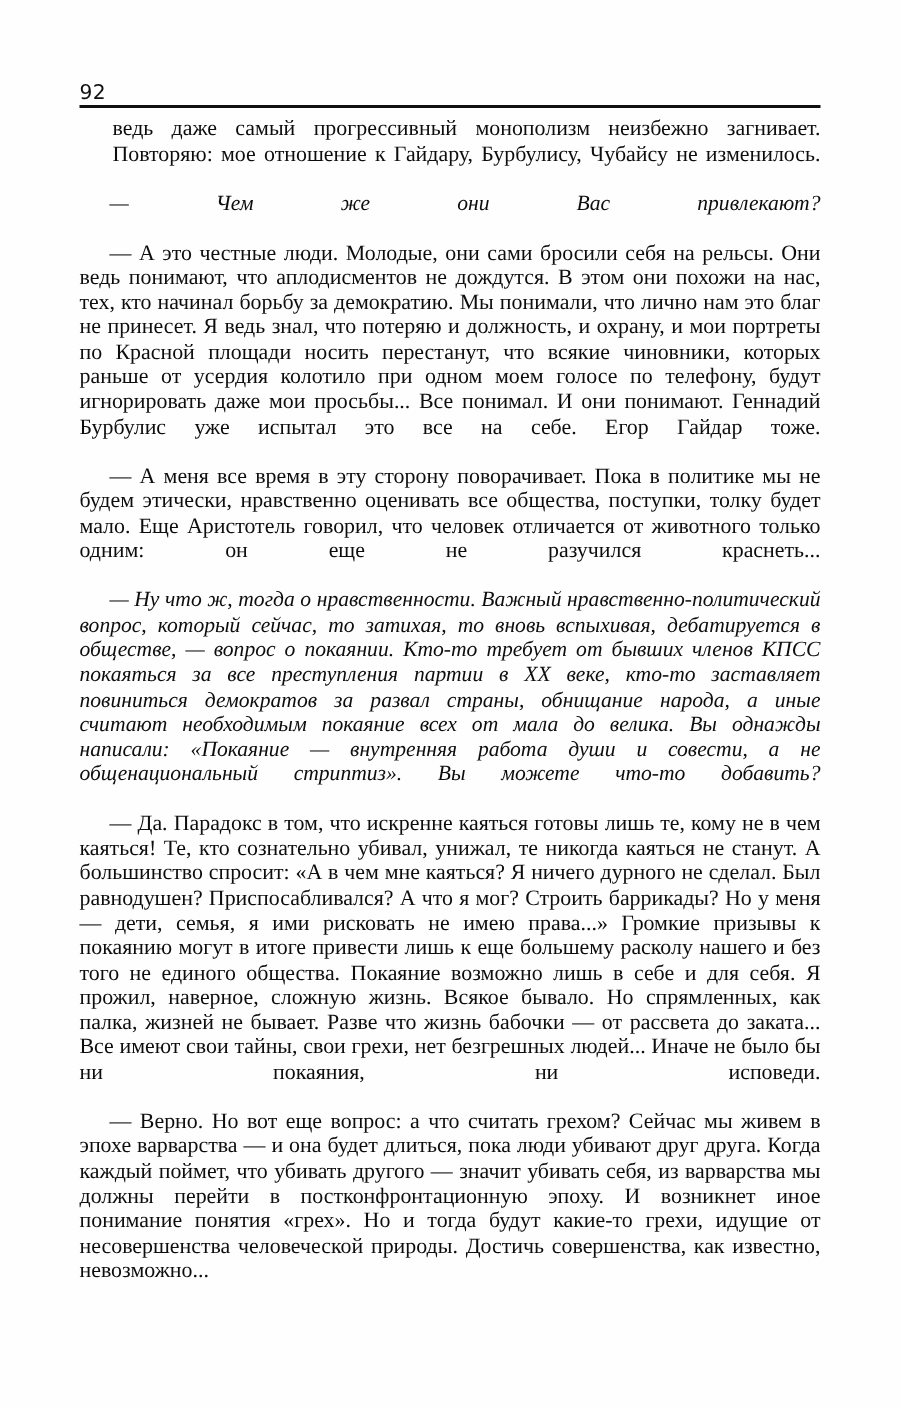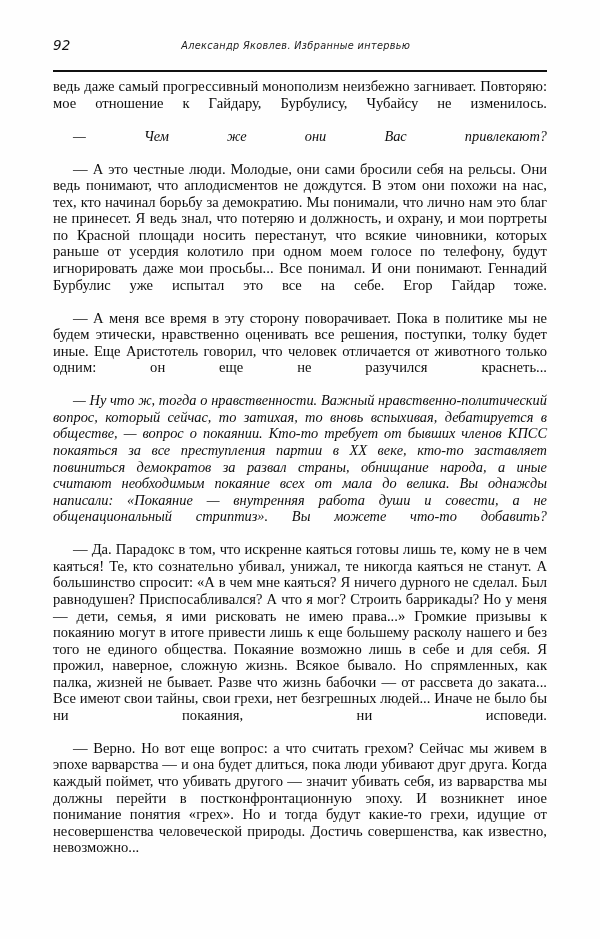--- a/index.html
+++ b/index.html
@@ -21,26 +21,25 @@
     width: 600px;
     height: 939px;
     box-sizing: border-box;
     background: #fefefe;
   }
 
   
   .running-head {
     position: absolute;
     left: 53px;
-    top: 36px;
+    top: 56px;
     width: 494px;
     height: 20px;
     display: flex;
-    align-items: center;
-    font-style: italic;
+    align-items: flex-start;
   }
   .folio {
     font-family: "DejaVu Sans", "Liberation Sans", sans-serif;
     font-size: 13.5px;
     font-weight: 400;
     letter-spacing: 0.2px;
     color: #111111;
     line-height: 1;
     flex: 0 0 auto;
   }
@@ -77,20 +76,21 @@
     font-size: 14.6px;
     line-height: 16.55px;
     text-align: justify;
     text-justify: inter-word;
     word-spacing: 0.1px;
     hyphens: manual;
     -webkit-hyphens: manual;
   }
   p.cont {            
     text-indent: 0;
+    margin-left: 22px;
   }
   p.indent {
     text-indent: 20px;
   }
   p.q {               
     font-style: italic;
     text-indent: 20px;
     font-size: 14.4px;
   }
   p:last-child {
@@ -103,28 +103,27 @@
     width: 100%;
   }
 </style>
 </head>
 <body>
 
 <div class="page">
 
   <div class="running-head">
     <span class="folio">92</span>
-    <span class="head-title">Александр Яковлев. Избранные интервью</span>
   </div>
 
   <div class="head-rule"></div>
 
   <div class="textblock">
       <p class="cont">ведь даже самый прогрессивный монополизм неизбежно загнивает. Повторяю: мое отношение к Гайдару, Бурбулису, Чубайсу не изменилось.</p>
       <p class="q">— Чем же они Вас привлекают?</p>
       <p class="indent">— А это честные люди. Молодые, они сами бросили себя на рельсы. Они ведь понимают, что аплодисментов не дождутся. В этом они похожи на нас, тех, кто начинал борьбу за демократию. Мы понимали, что лично нам это благ не принесет. Я ведь знал, что потеряю и должность, и охрану, и мои портреты по Красной площади носить перестанут, что всякие чиновники, которых раньше от усердия колотило при одном моем голосе по телефону, будут игнорировать даже мои просьбы... Все понимал. И они понимают. Геннадий Бурбулис уже испытал это все на себе. Егор Гайдар тоже.</p>
-      <p class="indent">— А меня все время в эту сторону поворачивает. Пока в политике мы не будем этически, нравственно оценивать все решения, поступки, толку будет иные. Еще Аристотель говорил, что человек отличается от животного только одним: он еще не разучился краснеть...</p>
+      <p class="indent">— А меня все время в эту сторону поворачивает. Пока в политике мы не будем этически, нравственно оценивать все общества, поступки, толку будет мало. Еще Аристотель говорил, что человек отличается от животного только одним: он еще не разучился краснеть...</p>
       <p class="q">— Ну что ж, тогда о нравственности. Важный нравственно-политический вопрос, который сейчас, то затихая, то вновь вспыхивая, дебатируется в обществе, — вопрос о покаянии. Кто-то требует от бывших членов КПСС покаяться за все преступления партии в XX веке, кто-то заставляет повиниться демократов за развал страны, обнищание народа, а иные считают необходимым покаяние всех от мала до велика. Вы однажды написали: «Покаяние — внутренняя работа души и совести, а не общенациональный стриптиз». Вы можете что-то добавить?</p>
       <p class="indent">— Да. Парадокс в том, что искренне каяться готовы лишь те, кому не в чем каяться! Те, кто сознательно убивал, унижал, те никогда каяться не станут. А большинство спросит: «А в чем мне каяться? Я ничего дурного не сделал. Был равнодушен? Приспосабливался? А что я мог? Строить баррикады? Но у меня — дети, семья, я ими рисковать не имею права...» Громкие призывы к покаянию могут в итоге привести лишь к еще большему расколу нашего и без того не единого общества. Покаяние возможно лишь в себе и для себя. Я прожил, наверное, сложную жизнь. Всякое бывало. Но спрямленных, как палка, жизней не бывает. Разве что жизнь бабочки — от рассвета до заката... Все имеют свои тайны, свои грехи, нет безгрешных людей... Иначе не было бы ни покаяния, ни исповеди.</p>
       <p class="indent">— Верно. Но вот еще вопрос: а что считать грехом? Сейчас мы живем в эпохе варварства — и она будет длиться, пока люди убивают друг друга. Когда каждый поймет, что убивать другого — значит убивать себя, из варварства мы должны перейти в постконфронтационную эпоху. И возникнет иное понимание понятия «грех». Но и тогда будут какие-то грехи, идущие от несовершенства человеческой природы. Достичь совершенства, как известно, невозможно...</p>
     </div>
 
 </div>
 
 </body></html>

